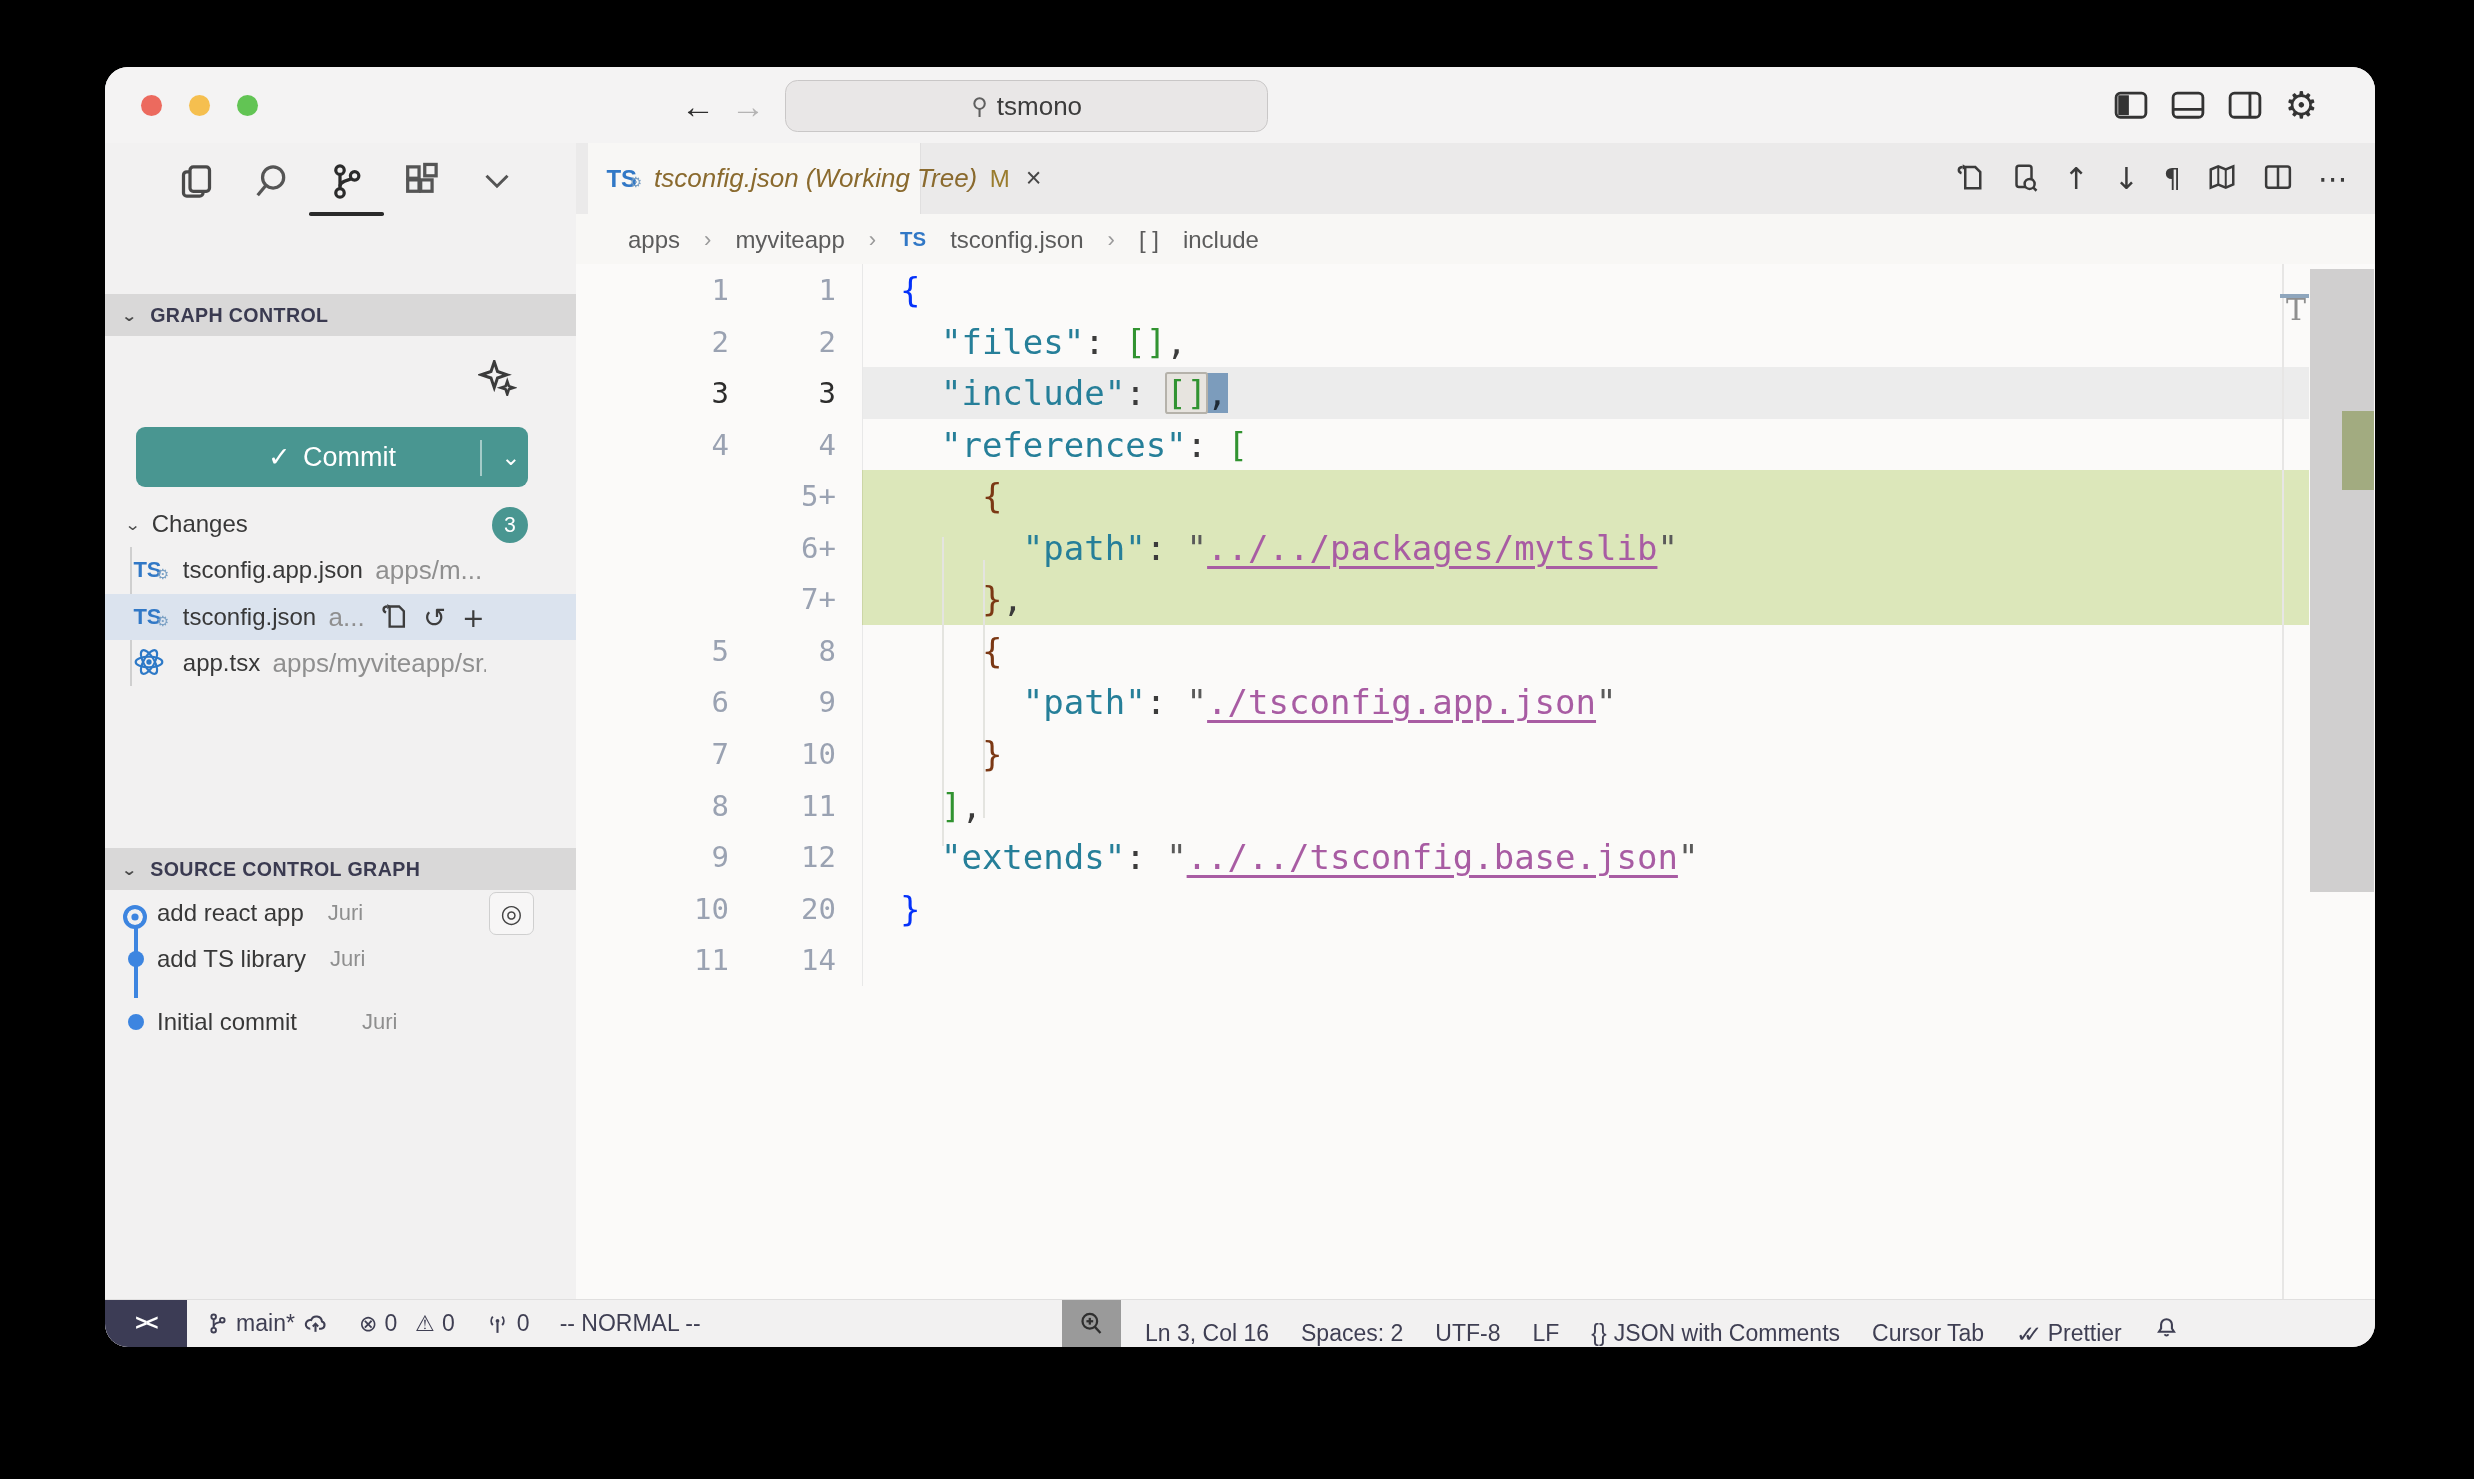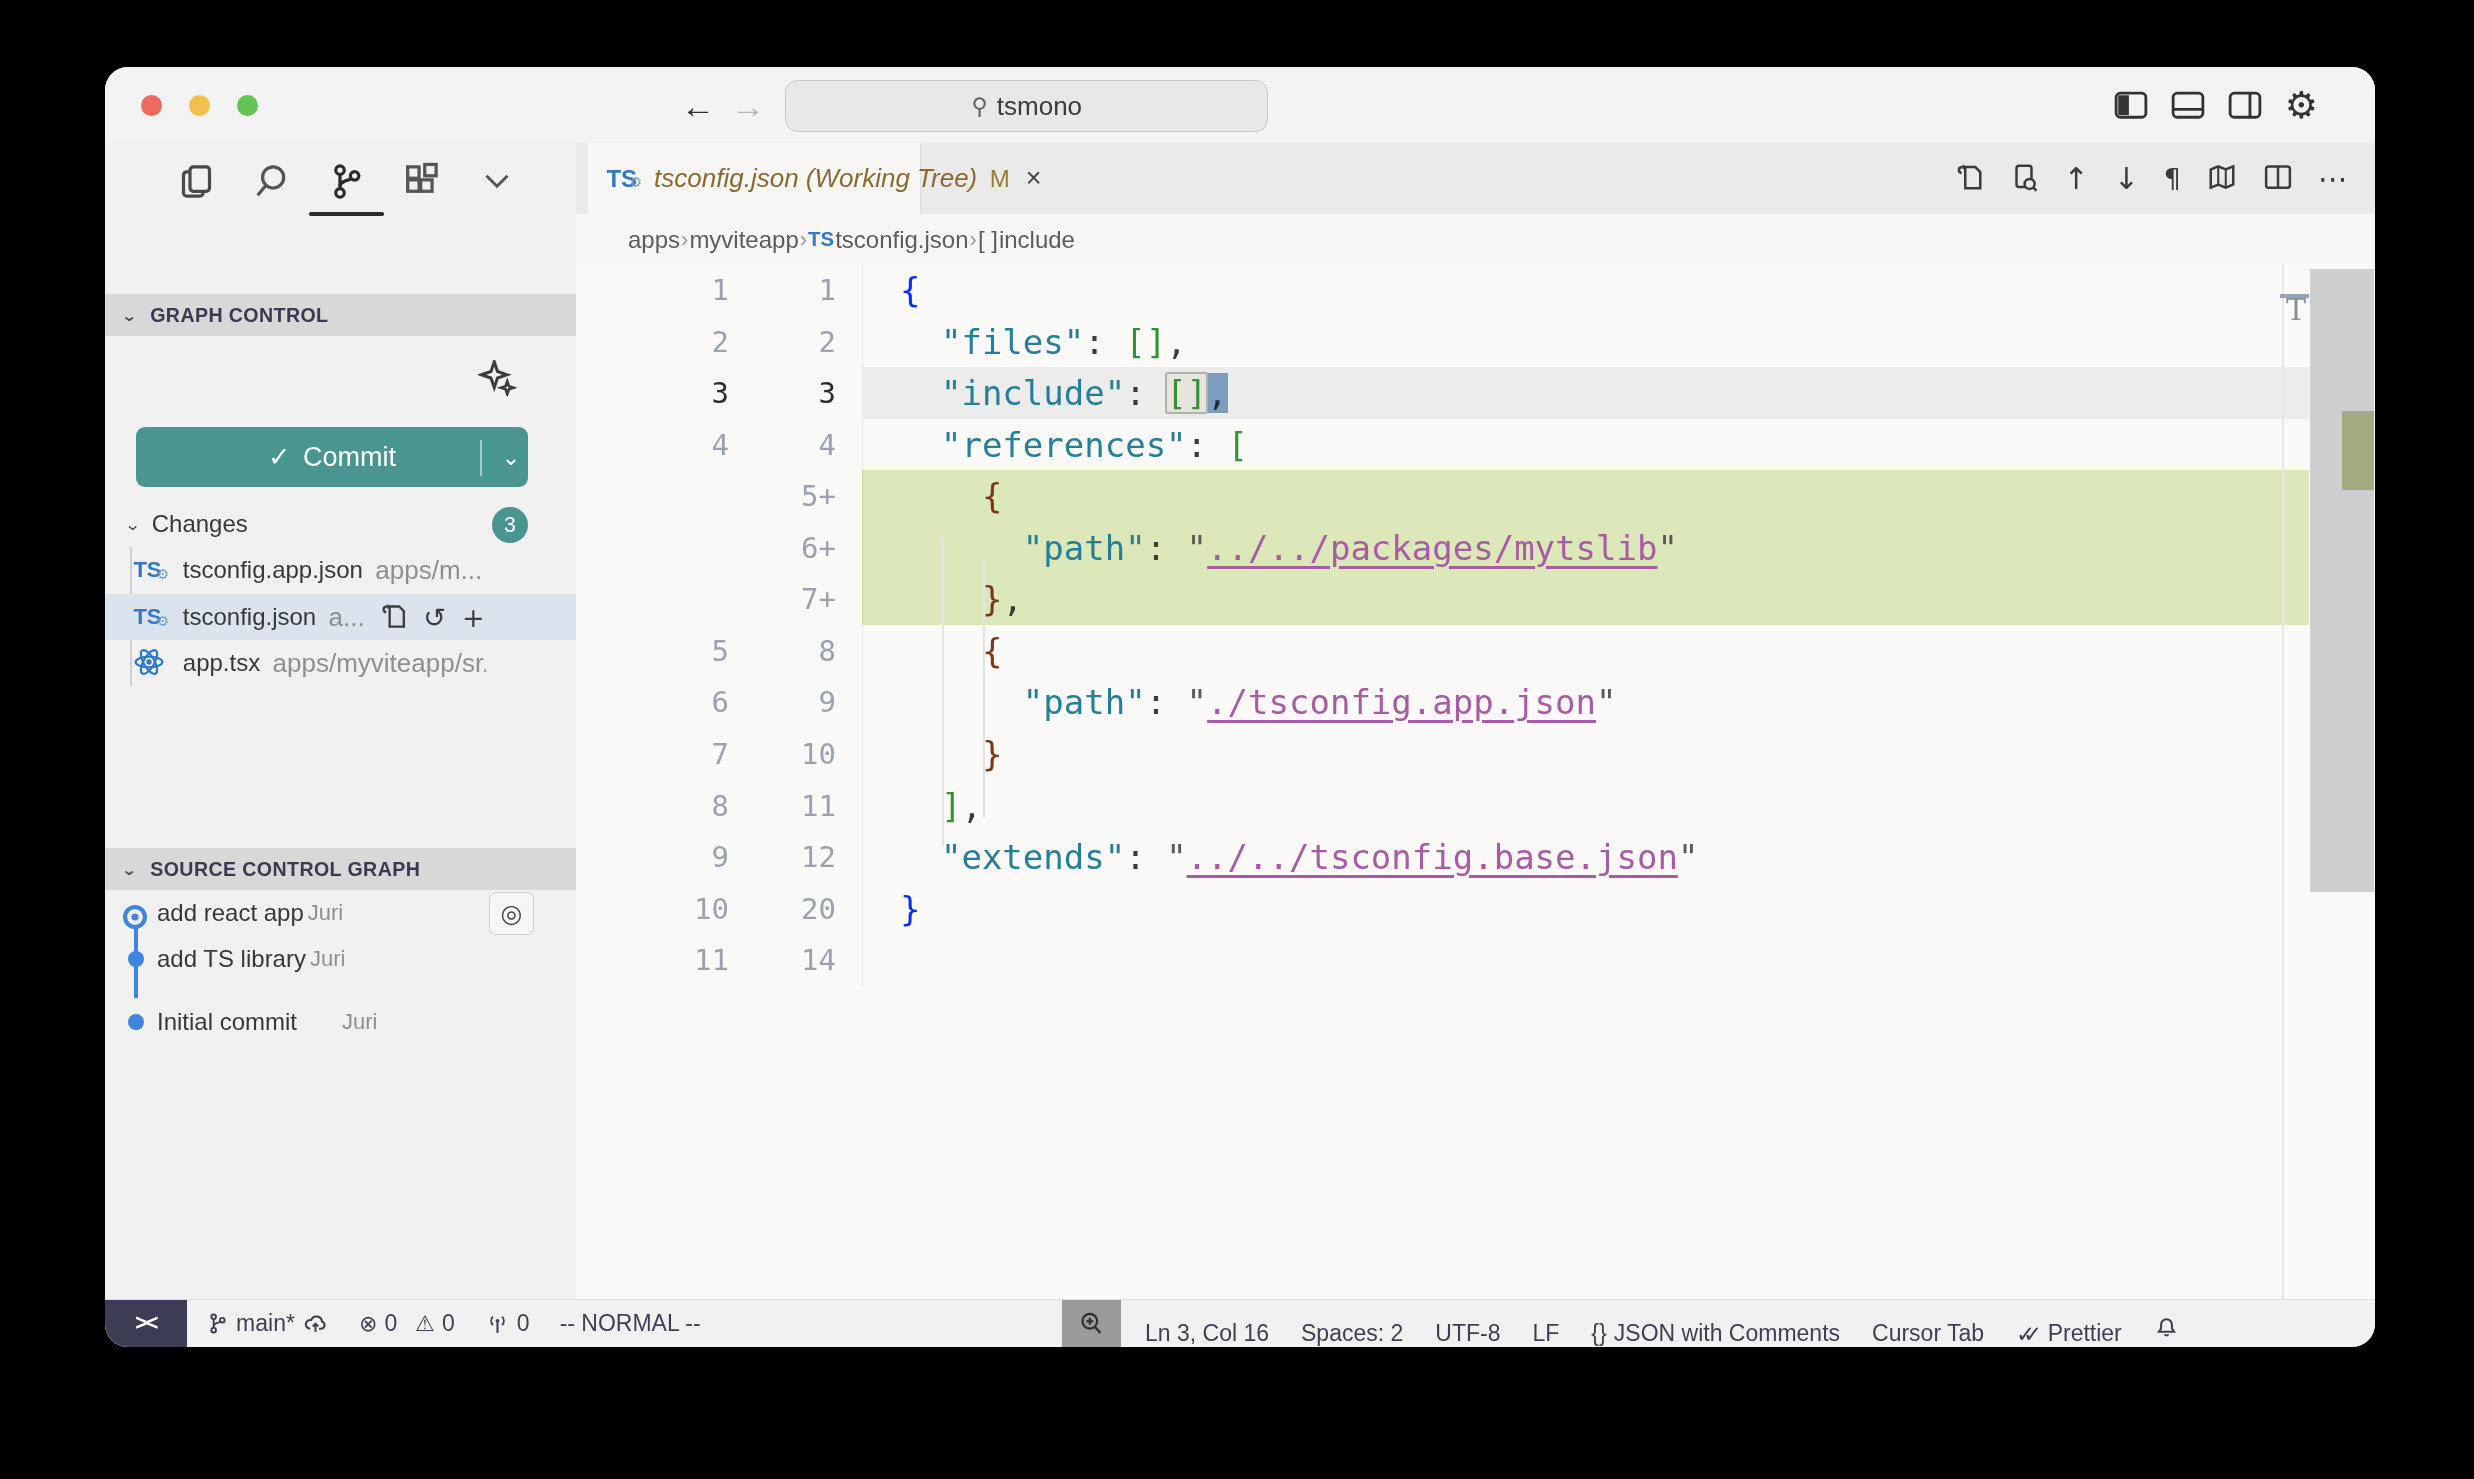--- a/index.html
+++ b/index.html
@@ -37,35 +37,35 @@
   .file-name{font-size:24px;color:#383838;margin-left:12.4px;white-space:nowrap;}
   .file-path{font-size:26px;color:#8f8f8f;margin-left:12.4px;white-space:nowrap;overflow:hidden;}
   .m-badge{position:absolute;left:500px;font-size:23px;color:#9a7c2d;}
   .row-actions{display:flex;align-items:center;gap:16px;margin-left:14.2px;color:#3d3d3d;}
   .row-actions .ai{font-size:27px;line-height:1;font-family:"DejaVu Sans",sans-serif;}
   #tree-guide{position:absolute;left:25px;top:404px;width:1.8px;height:139px;background:#cfcfcf;}
   .ts-ic{position:relative;font-weight:bold;color:#3178c6;font-size:22px;width:37px;flex:none;}
   .ts-ic .g2{position:absolute;left:23px;top:9px;font-size:14.2px;color:#7aa0c4;font-family:"DejaVu Sans",sans-serif;}
   .commit-row{position:absolute;left:0;width:100%;height:46px;display:flex;align-items:center;padding-left:52px;box-sizing:border-box;}
   .commit-msg{font-size:24px;color:#383838;}
-  .commit-author{font-size:22px;color:#8f8f8f;margin-left:4px;}
+  .commit-author{font-size:22px;color:#8f8f8f;margin-left:24px;}
   .dot{position:absolute;left:23px;width:16px;height:16px;border-radius:50%;background:#3d85e0;}
   .dot.ring{left:18px;width:16px;height:16px;border:4.4px solid #3d85e0;background:#3d85e0;box-shadow:0 0 0 4.4px #f2f1f1 inset;}
   #graph-line{position:absolute;left:29px;top:779px;width:3.6px;height:76px;background:#3d85e0;}
   #target-btn{position:absolute;left:384px;top:749px;width:43px;height:41px;border:1.8px solid #cfcfcf;border-radius:7.1px;background:#f7f6f6;display:flex;align-items:center;justify-content:center;font-size:25px;color:#444;font-family:"DejaVu Sans",sans-serif;}
 
   
   #tabbar{position:absolute;left:471px;top:76px;right:0;height:71px;background:#ebeaea;border-bottom:0.9px solid #e2e2e2;}
   #tab-active{position:absolute;left:12.4px;top:0;width:333px;height:71px;background:#f8f7f5;display:flex;align-items:center;padding:0 16px 0 18px;box-sizing:border-box;border-right:0.9px solid #e0dfdf;}
   #tab-label{font-style:italic;font-size:26px;color:#8a6a2e;margin-left:10.7px;white-space:nowrap;}
   #tab-dirty{font-size:24px;color:#9a7c2d;margin-left:12.4px;}
   #tab-close{font-size:27px;color:#474747;margin-left:16px;}
   #editor-toolbar{position:absolute;right:27px;top:0;height:71px;display:flex;align-items:center;gap:25px;color:#3b3b3b;}
   .et-txt{font-size:30px;line-height:1;font-family:"DejaVu Sans",sans-serif;}
-  #breadcrumb{position:absolute;left:471px;top:147px;right:0;height:51px;background:#f8f7f5;display:flex;align-items:center;gap:1px;padding-left:52px;box-sizing:border-box;font-size:24px;color:#5c5c5c;}
+  #breadcrumb{position:absolute;left:471px;top:147px;right:0;height:51px;background:#f8f7f5;display:flex;align-items:center;gap:24px;padding-left:52px;box-sizing:border-box;font-size:24px;color:#5c5c5c;}
   #breadcrumb .sep{color:#9a9a9a;font-size:22px;}
   #breadcrumb .mini-ts{font-weight:bold;color:#3178c6;font-size:20.4px;}
 
   
   #editor-surface{position:absolute;left:471px;top:197px;right:0;bottom:47px;background:#fbfaf9;}
   .code-row{position:absolute;left:0;width:100%;height:52px;}
   .gut{position:absolute;top:0;height:52px;font-family:"DejaVu Sans Mono",monospace;font-size:29px;line-height:52px;color:#9aa2b2;text-align:right;}
   .gut.old{left:0;width:153px;}
   .gut.new{left:153px;width:107px;}
   .gut.cur{color:#2c2c2c;}

